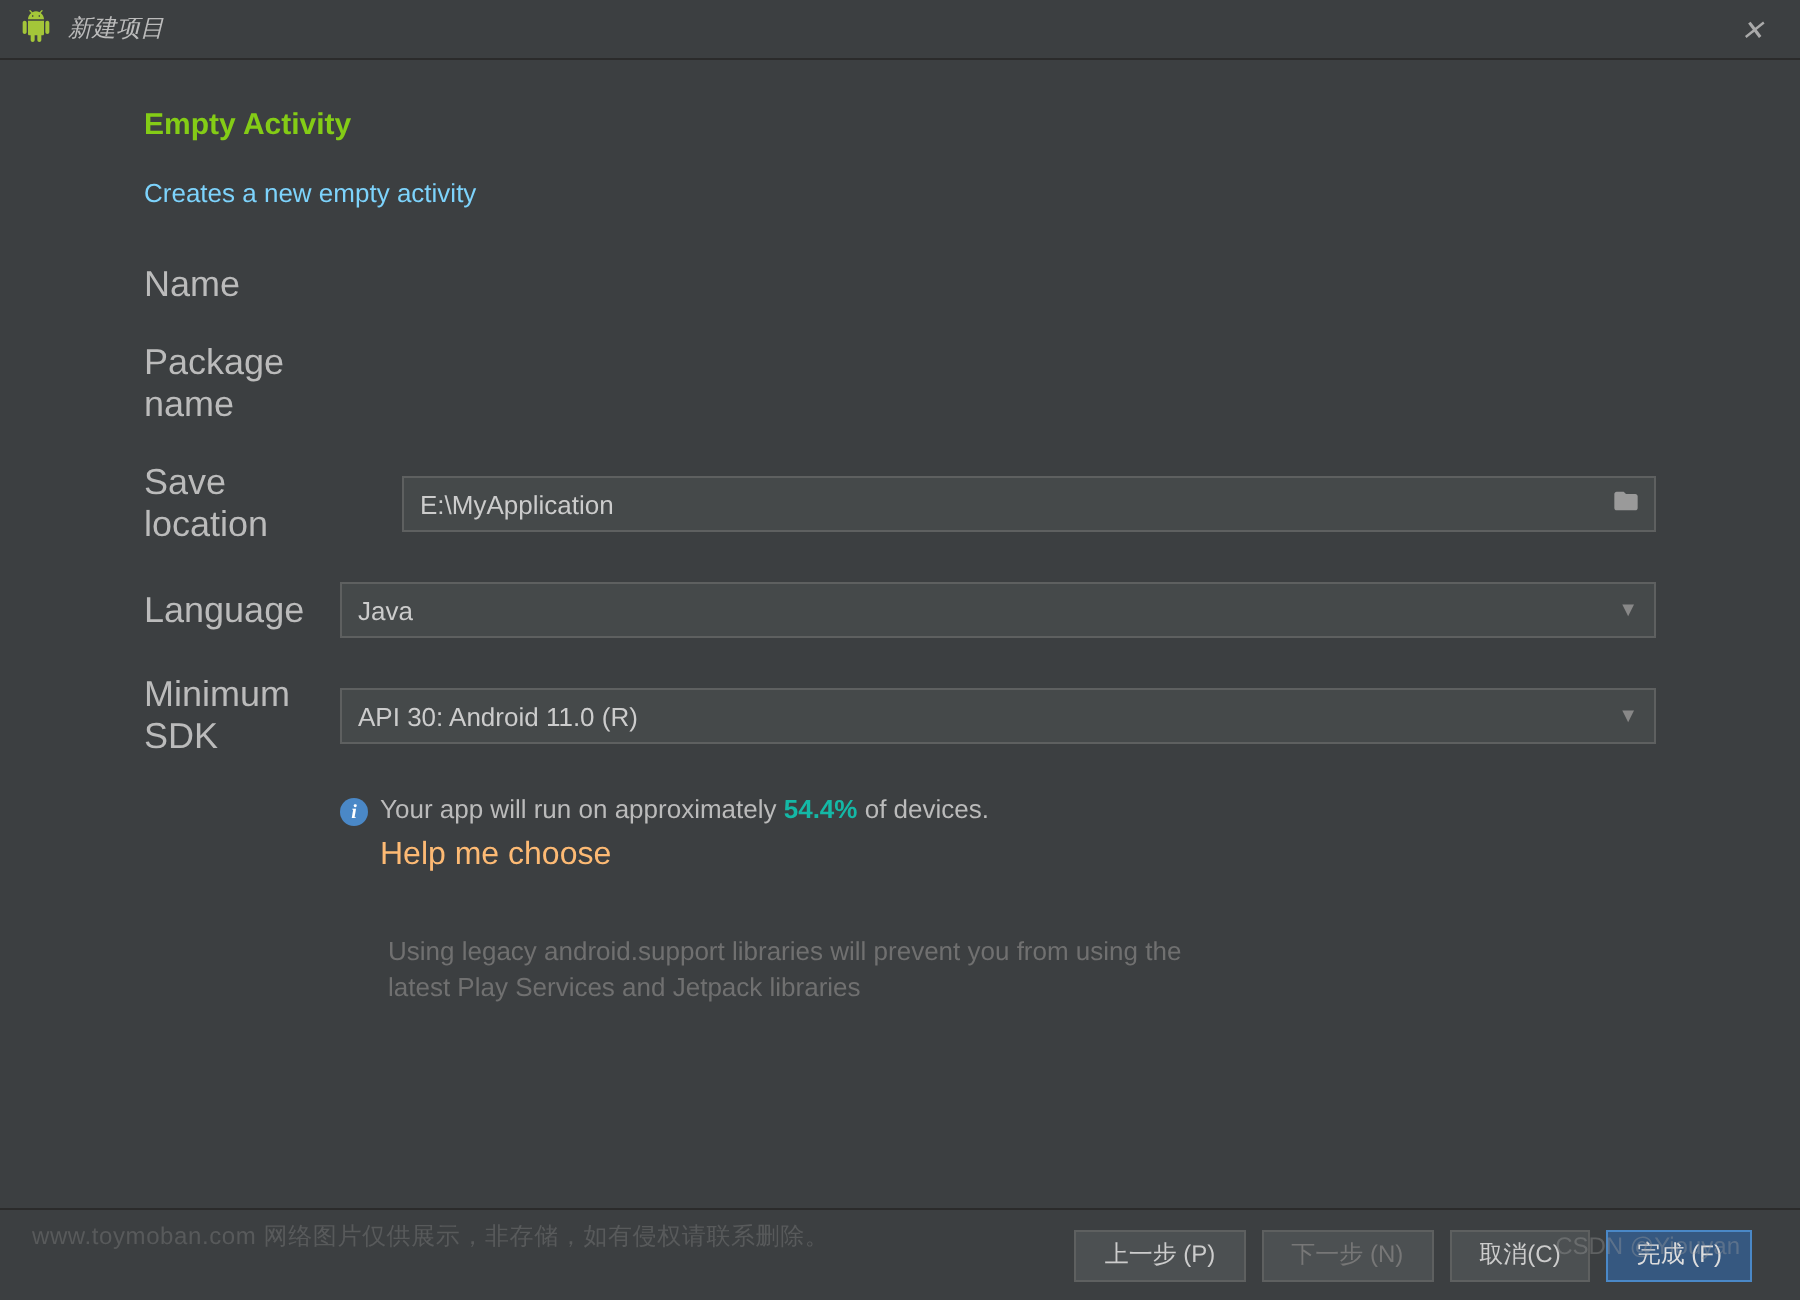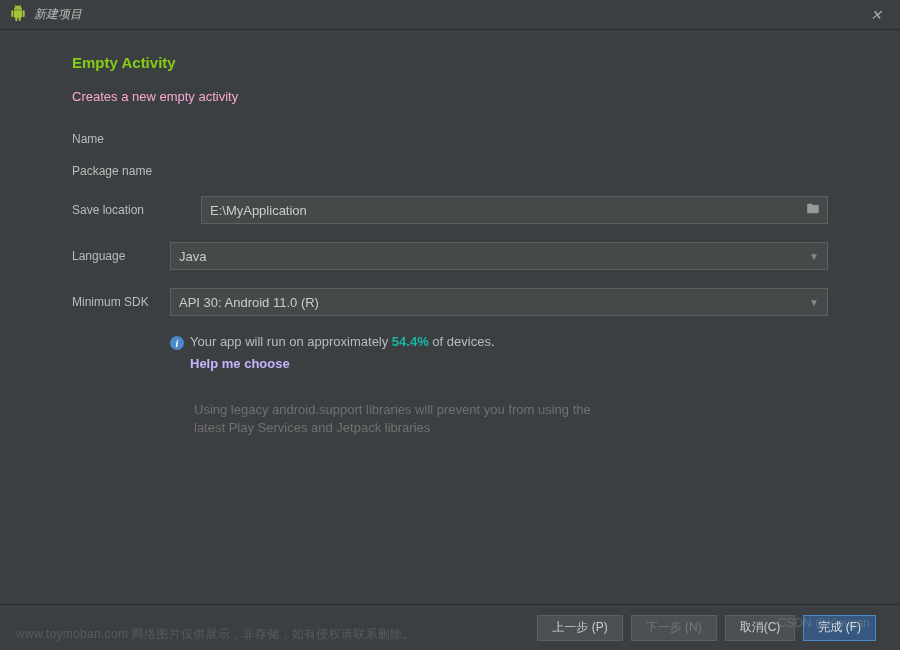--- a/index.html
+++ b/index.html
@@ -31,33 +31,33 @@
     .content {
       padding: 24px 72px 0 72px;
     }
     .heading {
       color: #84cc16;
       font-size: 15px;
       font-weight: 600;
       margin-bottom: 18px;
     }
     .subtitle {
-      color: #f9a8d4;
+      color: #7dd3fc;
       font-size: 13px;
       margin-bottom: 28px;
     }
     .form-row {
       display: flex;
       align-items: center;
       margin-bottom: 18px;
     }
     .form-label {
       width: 98px;
       color: #bbbbbb;
-      font-size: 12px;
+      font-size: 18px;
       flex-shrink: 0;
     }
     .text-input, .select-input {
       flex: 1;
       background: #45494a;
       border: 1px solid #5e6060;
       color: #cccccc;
       font-size: 13px;
       padding: 5px 8px;
       height: 28px;
@@ -96,25 +96,24 @@
       display: flex; align-items: center; justify-content: center;
       flex-shrink: 0;
       margin-top: 2px;
       font-style: italic;
       font-family: Georgia, serif;
     }
     .info-line { color: #bbbbbb; }
     .info-line .pct { font-weight: 700; color: #14b8a6; }
     .help-link {
       margin-left: 118px;
-      color: #c4b5fd;
-      font-size: 13px;
+      color: #fdba74;
+      font-size: 16px;
       margin-bottom: 30px;
       display: block;
-      font-weight: bold;
     }
     .legacy-section {
       margin-left: 98px;
       display: flex;
       align-items: flex-start;
       gap: 10px;
       margin-bottom: 6px;
     }
     .checkbox {
       width: 14px; height: 14px;
@@ -166,21 +165,21 @@
       display: flex; align-items: center;
     }
     .btn.disabled { color: #777777; }
     .btn.primary {
       background: #365880;
       border-color: #4a88c7;
       color: #dddddd;
     }
     .watermark-bl {
       position: absolute;
-      bottom: 7px; left: 16px;
+      bottom: 23px; left: 16px;
       color: rgba(140,140,140,0.35);
       font-size: 12px;
       letter-spacing: 0.3px;
     }
     .watermark-br {
       position: absolute;
       bottom: 20px; right: 30px;
       color: rgba(160,160,160,0.35);
       font-size: 12px;
       pointer-events: none;

